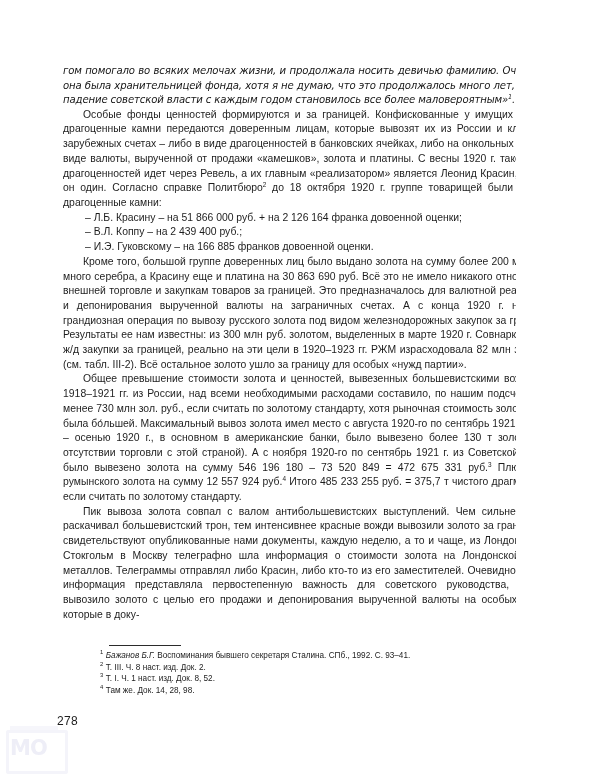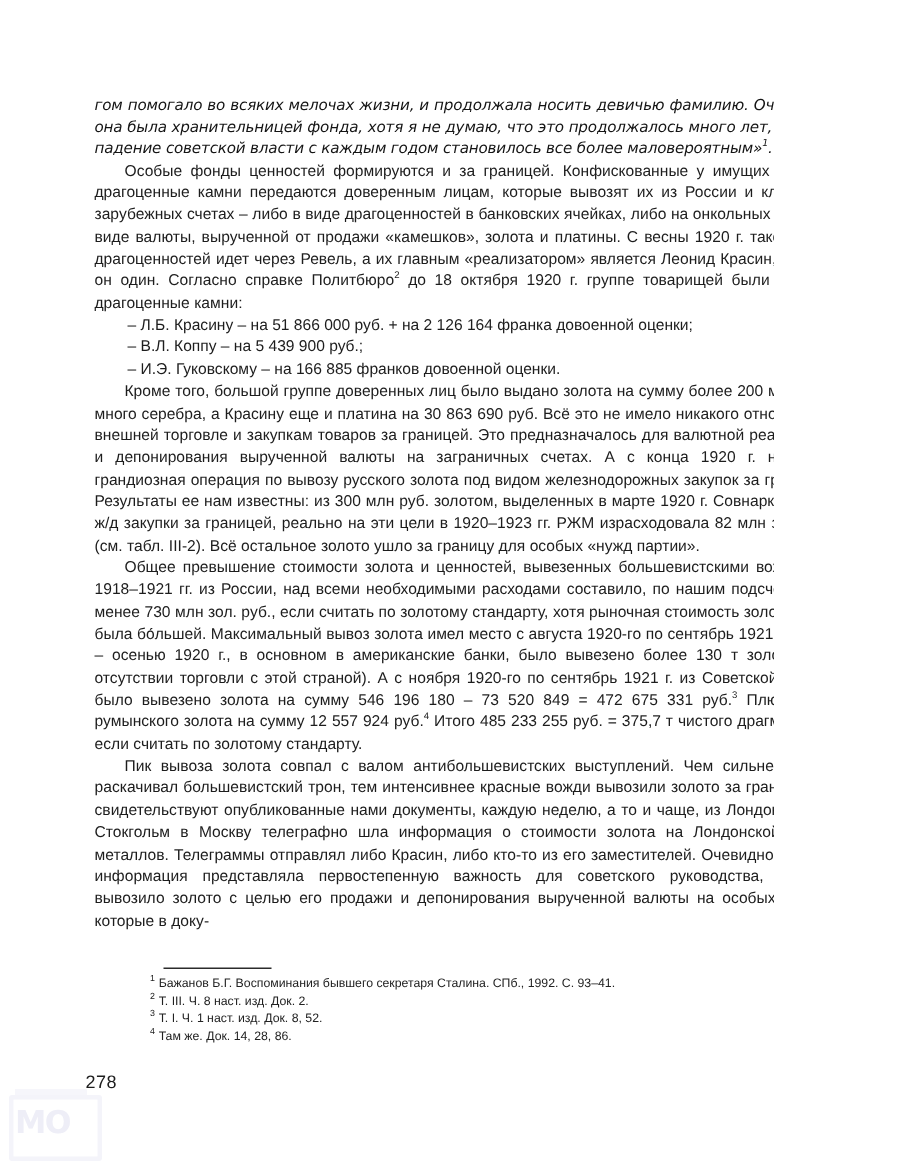--- a/index.html
+++ b/index.html
@@ -79,20 +79,21 @@
     padding-left: 46px;
     text-indent: -9px;
   }
   .fn .fn-num {
     font-size: 5.9px;
     vertical-align: super;
     line-height: 0;
     margin-right: 2.5px;
   }
   .fn .it {
+    font-style: italic;
   }
   #page-number {
     position: absolute;
     left: 57px;
     top: 714px;
     font-size: 12px;
     color: #1d1d1d;
     letter-spacing: 0.3px;
   }
   #site-footer {
@@ -152,42 +153,42 @@
 <div id="page">
 
   <div id="content">
 
     <p class="para italic-quote"><span>гом помогало во всяких мелочах жизни, и продолжала носить девичью фамилию. Очевидно, она была хранительницей фонда, хотя я не думаю, что это продолжалось много лет, так как падение советской власти с каждым годом становилось все более маловероятным»</span><sup>1</sup><span>.</span></p>
 
     <p class="para body"><span>Особые фонды ценностей формируются и за границей. Конфискованные у имущих классов драгоценные камни передаются доверенным лицам, которые вывозят их из России и кладут на зарубежных счетах – либо в виде драгоценностей в банковских ячейках, либо на онкольных счетах в виде валюты, вырученной от продажи «камешков», золота и платины. С весны 1920 г. такой поток драгоценностей идет через Ревель, а их главным «реализатором» является Леонид Красин, хотя не он один. Согласно справке Политбюро</span><sup>2</sup><span> до 18 октября 1920 г. группе товарищей были выданы драгоценные камни:</span></p>
 
     <ul class="bullet-list">
       <li>– Л.Б. Красину – на 51 866 000 руб. + на 2 126 164 франка довоенной оценки;</li>
-      <li>– В.Л. Коппу – на 5 439 900 руб.;</li>
+      <li>– В.Л. Коппу – на 2 439 400 руб.;</li>
       <li>– И.Э. Гуковскому – на 166 885 франков довоенной оценки.</li>
     </ul>
 
     <p class="para body">Кроме того, большой группе доверенных лиц было выдано золота на сумму более 200 млн руб., много серебра, а Красину еще и платина на 30 863 690 руб. Всё это не имело никакого отношения к внешней торговле и закупкам товаров за границей. Это предназначалось для валютной реализации и депонирования вырученной валюты на заграничных счетах. А с конца 1920 г. началась грандиозная операция по вывозу русского золота под видом железнодорожных закупок за границей. Результаты ее нам известны: из 300 млн руб. золотом, выделенных в марте 1920 г. Совнаркомом на ж/д закупки за границей, реально на эти цели в 1920–1923 гг. РЖМ израсходовала 82 млн зол. руб. (см. табл. III-2). Всё остальное золото ушло за границу для особых «нужд партии».</p>
 
     <p class="para body"><span>Общее превышение стоимости золота и ценностей, вывезенных большевистскими вождями в 1918–1921 гг. из России, над всеми необходимыми расходами составило, по нашим подсчетам, не менее 730 млн зол. руб., если считать по золотому стандарту, хотя рыночная стоимость золота тогда была бо́льшей. Максимальный вывоз золота имел место с августа 1920-го по сентябрь 1921 г. Летом – осенью 1920 г., в основном в американские банки, было вывезено более 130 т золота (при отсутствии торговли с этой страной). А с ноября 1920-го по сентябрь 1921 г. из Советской России было вывезено золота на сумму 546 196 180 – 73 520 849 = 472 675 331 руб.</span><sup>3</sup><span> Плюс часть румынского золота на сумму 12 557 924 руб.</span><sup>4</sup><span> Итого 485 233 255 руб. = 375,7 т чистого драгметалла, если считать по золотому стандарту.</span></p>
 
     <p class="para body">Пик вывоза золота совпал с валом антибольшевистских выступлений. Чем сильнее народ раскачивал большевистский трон, тем интенсивнее красные вожди вывозили золото за границу. Как свидетельствуют опубликованные нами документы, каждую неделю, а то и чаще, из Лондона через Стокгольм в Москву телеграфно шла информация о стоимости золота на Лондонской бирже металлов. Телеграммы отправлял либо Красин, либо кто-то из его заместителей. Очевидно, что эта информация представляла первостепенную важность для советского руководства, которое вывозило золото с целью его продажи и депонирования вырученной валюты на особых счетах, которые в доку-</p>
 
   </div>
 
   <div id="footnotes">
     <div id="fn-rule"></div>
 
     <p class="fn"><span class="fn-num">1</span><span class="it">Бажанов Б.Г.</span><span> Воспоминания бывшего секретаря Сталина. СПб., 1992. С. 93–41.</span></p>
 
     <p class="fn"><span class="fn-num">2</span><span>Т. III. Ч. 8 наст. изд. Док. 2.</span></p>
 
     <p class="fn"><span class="fn-num">3</span><span>Т. I. Ч. 1 наст. изд. Док. 8, 52.</span></p>
 
-    <p class="fn"><span class="fn-num">4</span><span>Там же. Док. 14, 28, 86.</span></p>
+    <p class="fn"><span class="fn-num">4</span><span>Там же. Док. 14, 28, 98.</span></p>
   </div>
 
   <div id="page-number">278</div>
 
   <div id="site-footer">imobook.ru</div>
 
   <div id="watermark">
     <div class="wm-bar"></div>
     <div class="wm-outer"></div>
     <div class="wm-text">MO</div>

